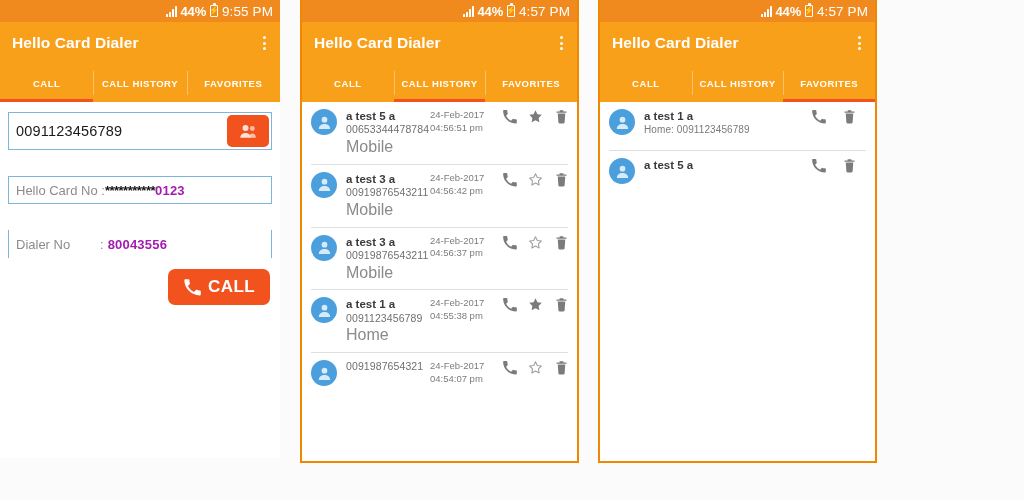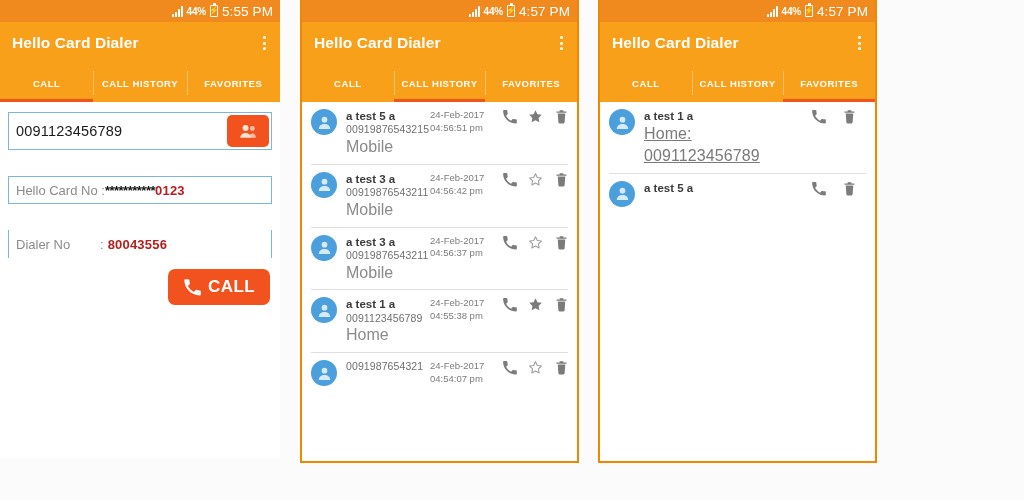--- a/index.html
+++ b/index.html
@@ -27,21 +27,21 @@
     display: flex; align-items: center; justify-content: flex-end;
     padding-right: 7px; color: #ffffff;
   }
   .sb-items { display: flex; align-items: center; gap: 4px; }
   .sig { display: flex; align-items: flex-end; gap: 1px; height: 11px; }
   .sig i { display: block; width: 2px; background: #ffffff; border-radius: .5px; }
   .sig i:nth-child(1) { height: 3px; }
   .sig i:nth-child(2) { height: 5px; }
   .sig i:nth-child(3) { height: 8px; }
   .sig i:nth-child(4) { height: 11px; }
-  .batt-pct { font-size: 10px; font-weight: bold; letter-spacing: -.2px; }
+  .batt-pct { font-size: 13px; font-weight: bold; letter-spacing: -.2px; }
   .batt {
     position: relative; width: 8px; height: 12px;
     border: 1.3px solid #ffffff; border-radius: 1px;
     display: flex; align-items: center; justify-content: center;
   }
   .batt::before {
     content: ""; position: absolute; top: -3px; left: 2px;
     width: 3px; height: 2px; background: #ffffff; border-radius: 1px 1px 0 0;
   }
   .bolt { font-size: 8px; line-height: 1; color: #ffffff; font-weight: bold; }
@@ -95,21 +95,21 @@
 
   .info-row {
     margin-top: 26px; height: 28px; display: flex; align-items: center;
     padding: 0 7px; font-size: 13px; color: #1a1a1a;
   }
   .info-boxed { border: 1.2px solid #7cb6dd; }
   .info-sides { border-left: 1.2px solid #7cb6dd; border-right: 1.2px solid #7cb6dd; }
   .info-label { color: #8b8b8b; }
   .info-label.fixed-w { display: inline-block; width: 84px; }
   .info-colon { color: #8b8b8b; margin-right: 4px; }
-  .info-val { font-weight: bold; color: #b91c1c; letter-spacing: .2px; }
+  .info-val { font-weight: bold; color: #a21caf; letter-spacing: .2px; }
   .stars { letter-spacing: -.5px; font-weight: bold; color: #111111; }
 
   .call-wrap { display: flex; justify-content: flex-end; padding: 11px 2px 0 0; }
   .call-btn {
     background: #f2521d; border: none; border-radius: 7px; cursor: pointer;
     height: 36px; padding: 0 15px; display: flex; align-items: center; gap: 7px;
     color: #ffffff; font-size: 17px; font-weight: bold; letter-spacing: .4px;
     font-family: "Liberation Sans", sans-serif;
   }
   .call-btn svg { width: 18px; height: 18px; }
@@ -126,21 +126,21 @@
   }
   .avatar { flex: 0 0 auto; width: 26px; height: 26px; border-radius: 50%;
             background: #4a9fdc; display: flex; align-items: center;
             justify-content: center; margin-right: 9px; }
   .avatar svg { width: 17px; height: 17px; }
 
   .rmain { flex: 1 1 auto; min-width: 0; }
   .rname { font-size: 11.5px; font-weight: bold; color: #3b3b3b; line-height: 1.25; }
   .rnum  { font-size: 10.5px; color: #6f6f6f; line-height: 1.3; letter-spacing: .1px; }
   .rtype { font-size: 16px; color: #8a8a8a; line-height: 1.3; }
-  .rsub  { font-size: 16px; color: #7a7a7a; line-height: 1.35; letter-spacing: .1px; text-decoration: underline; }
+  .rsub  { font-size: 10px; color: #7a7a7a; line-height: 1.35; letter-spacing: .1px; }
 
   .rtime { flex: 0 0 auto; width: 68px; font-size: 9.5px; color: #7c7c7c; line-height: 1.35; }
   .racts { flex: 0 0 auto; display: flex; align-items: center; gap: 11px; padding-left: 4px; }
   .racts.fav { gap: 16px; padding-right: 10px; }
   .icn { width: 15px; height: 15px; display: block; cursor: pointer; }
   .icn svg { width: 100%; height: 100%; display: block; }
 </style>
 </head>
 <body>
 
@@ -152,21 +152,21 @@
         <span class="sig">
             <i></i>
             <i></i>
             <i></i>
             <i></i>
           </span>
         <span class="batt-pct">44%</span>
         <span class="batt">
             <span class="bolt">⚡</span>
           </span>
-        <span class="clock">5:55 PM</span>
+        <span class="clock">9:55 PM</span>
       </div>
     </div>
 
     <div class="appbar">
       <span class="app-title">Hello Card Dialer</span>
       <span class="kebab">
           <span></span>
           <span></span>
           <span></span>
         </span>
@@ -249,21 +249,21 @@
     <div class="list" id="history-list">
         <div class="row sep">
           <span class="avatar">
             <svg viewBox="0 0 24 24" fill="#d6eaf8">
               <circle cx="12" cy="8" r="4"></circle>
               <path d="M4 21c0-4.2 3.6-6.8 8-6.8s8 2.6 8 6.8z"></path>
             </svg>
           </span>
           <div class="rmain">
             <div class="rname">a test 5 a</div>
-            <div class="rnum">00919876543215</div>
+            <div class="rnum">00653344478784</div>
             <div class="rtype">Mobile</div>
           </div>
           <div class="rtime">
             <div>24-Feb-2017</div>
             <div>04:56:51 pm</div>
           </div>
           <div class="racts">
             <span class="icn">
               <svg viewBox="0 0 24 24" fill="#7b7b7b">
                 <path d="M6.6 10.8c1.7 3.4 4.5 6.1 7.9 7.9l2.6-2.6c.3-.3.8-.4 1.2-.3 1.3.4 2.7.7 4.2.7.7 0 1.2.5 1.2 1.2V22c0 .7-.5 1.2-1.2 1.2C10.9 23.2 1.8 14.1 1.8 2.8 1.8 2.1 2.3 1.6 3 1.6h4.3c.7 0 1.2.5 1.2 1.2 0 1.4.2 2.8.7 4.2.1.4 0 .9-.3 1.2z"></path>

